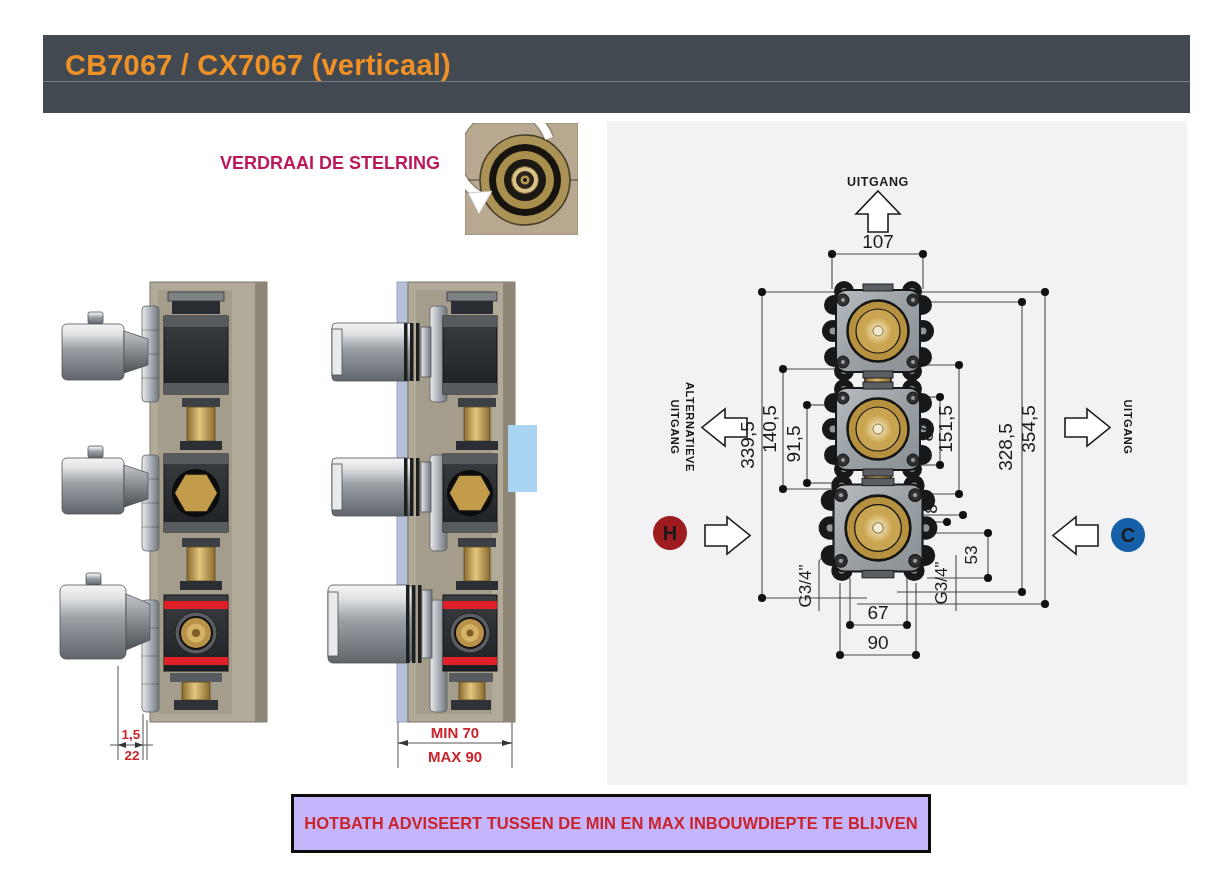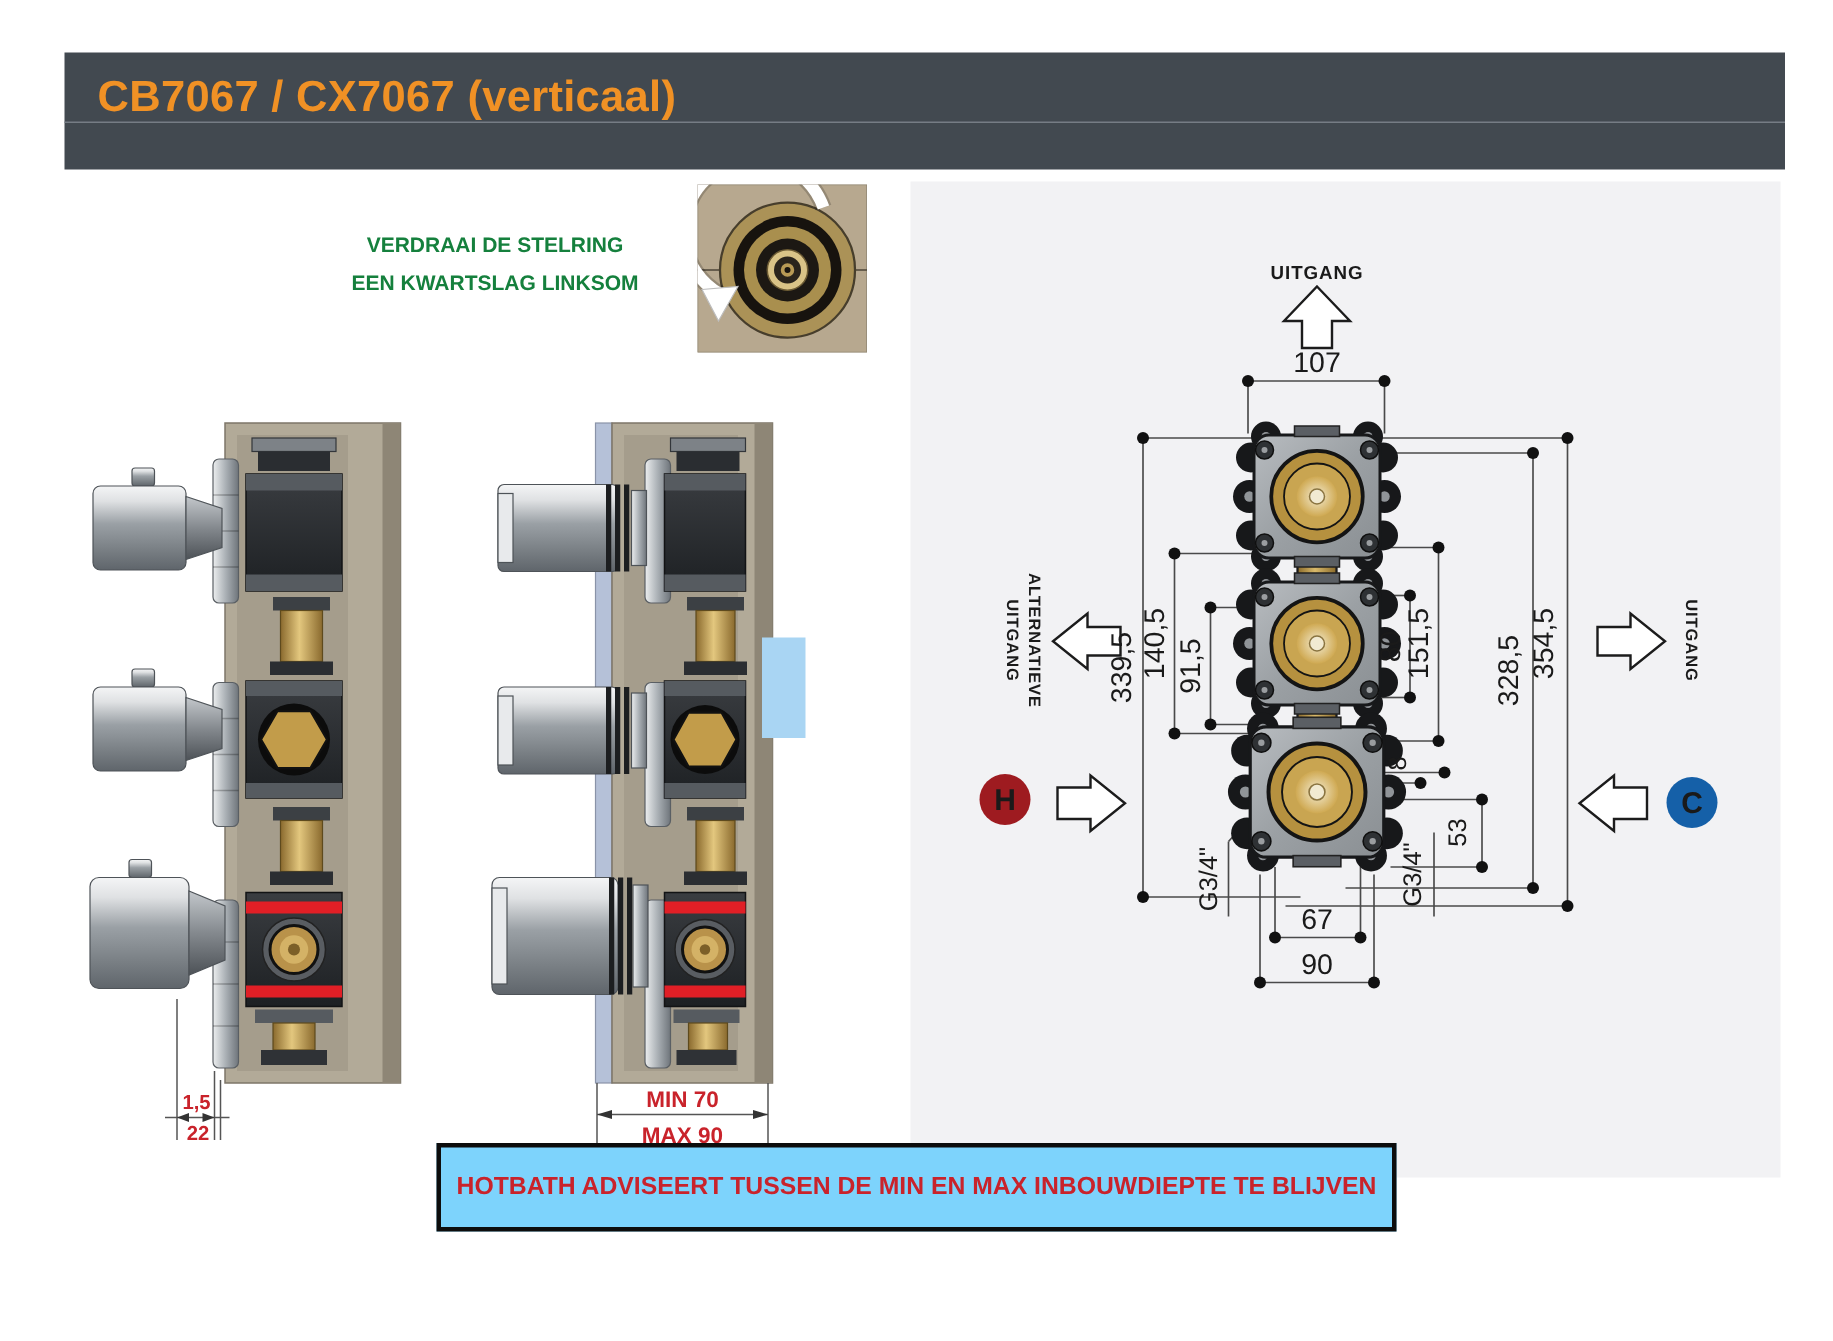--- a/index.html
+++ b/index.html
@@ -3,27 +3,27 @@
 <meta charset="utf-8">
 <style>
   html,body{margin:0;padding:0;background:#ffffff;}
   #page{position:relative;width:1222px;height:894px;background:#ffffff;overflow:hidden;
         font-family:"Liberation Sans",sans-serif;}
   #header-bar{position:absolute;left:43px;top:35px;width:1147px;height:78px;background:#424950;}
   #header-line{position:absolute;left:0;top:46px;width:100%;height:1px;background:#767d85;}
   #page-title{position:absolute;left:22px;top:14px;font-size:29px;font-weight:bold;color:#f09125;
               letter-spacing:0.2px;}
   #instruction{position:absolute;left:190px;top:151px;width:280px;text-align:center;
-               color:#15803d;font-weight:bold;font-size:14px;line-height:25px;}
+               color:#be185d;font-weight:bold;font-size:18px;line-height:25px;}
   #ring-photo{position:absolute;left:465px;top:123px;width:113px;height:112px;}
   #gray-panel{position:absolute;left:607px;top:121px;width:580px;height:664px;background:#f2f2f4;}
   #front-view{position:absolute;left:607px;top:121px;}
   #side-view-left{position:absolute;left:58px;top:268px;}
   #side-view-installed{position:absolute;left:318px;top:268px;}
-  #warning-box{position:absolute;left:291px;top:762px;width:634px;height:53px;background:#7dd3fc;
+  #warning-box{position:absolute;left:291px;top:794px;width:634px;height:53px;background:#c4b5fd;
                border:3px solid #0d0d0d;display:flex;flex-direction:column;justify-content:center;
                text-align:center;color:#c9232b;font-weight:bold;font-size:16.5px;line-height:23px;}
   svg text{font-family:"Liberation Sans",sans-serif;fill:#1a1a1a;}
   .dim{font-size:19px;}
   .dimsm{font-size:17px;}
   .lbl{font-size:12.5px;font-weight:bold;letter-spacing:0.6px;}
   .lblv{font-size:11px;font-weight:bold;letter-spacing:0.6px;}
   .red{fill:#c9232b;font-weight:bold;}
 </style>
 </head>
@@ -31,21 +31,20 @@
 
 <div id="page">
 
   <div id="header-bar">
     <div id="header-line"></div>
     <div id="page-title">CB7067 / CX7067 (verticaal)</div>
   </div>
 
   <div id="instruction">
     <div>VERDRAAI DE STELRING</div>
-    <div>EEN KWARTSLAG LINKSOM</div>
   </div>
 
   <svg id="ring-photo" width="113" height="112" viewBox="0 0 113 112">
     <rect x="0" y="0" width="113" height="112" fill="#b7a88f" stroke="#8f8673" stroke-width="1"></rect>
     <line x1="0" y1="57" x2="113" y2="57" stroke="#4c4437" stroke-width="1"></line>
     <g>
       <circle cx="60" cy="57" r="45" fill="#ab9257" stroke="#473e2c" stroke-width="1.5"></circle>
       <circle cx="60" cy="57" r="36" fill="#17130e"></circle>
       <circle cx="60" cy="57" r="29" fill="#a98f4e"></circle>
       <circle cx="60" cy="57" r="21" fill="#1c1813"></circle>

